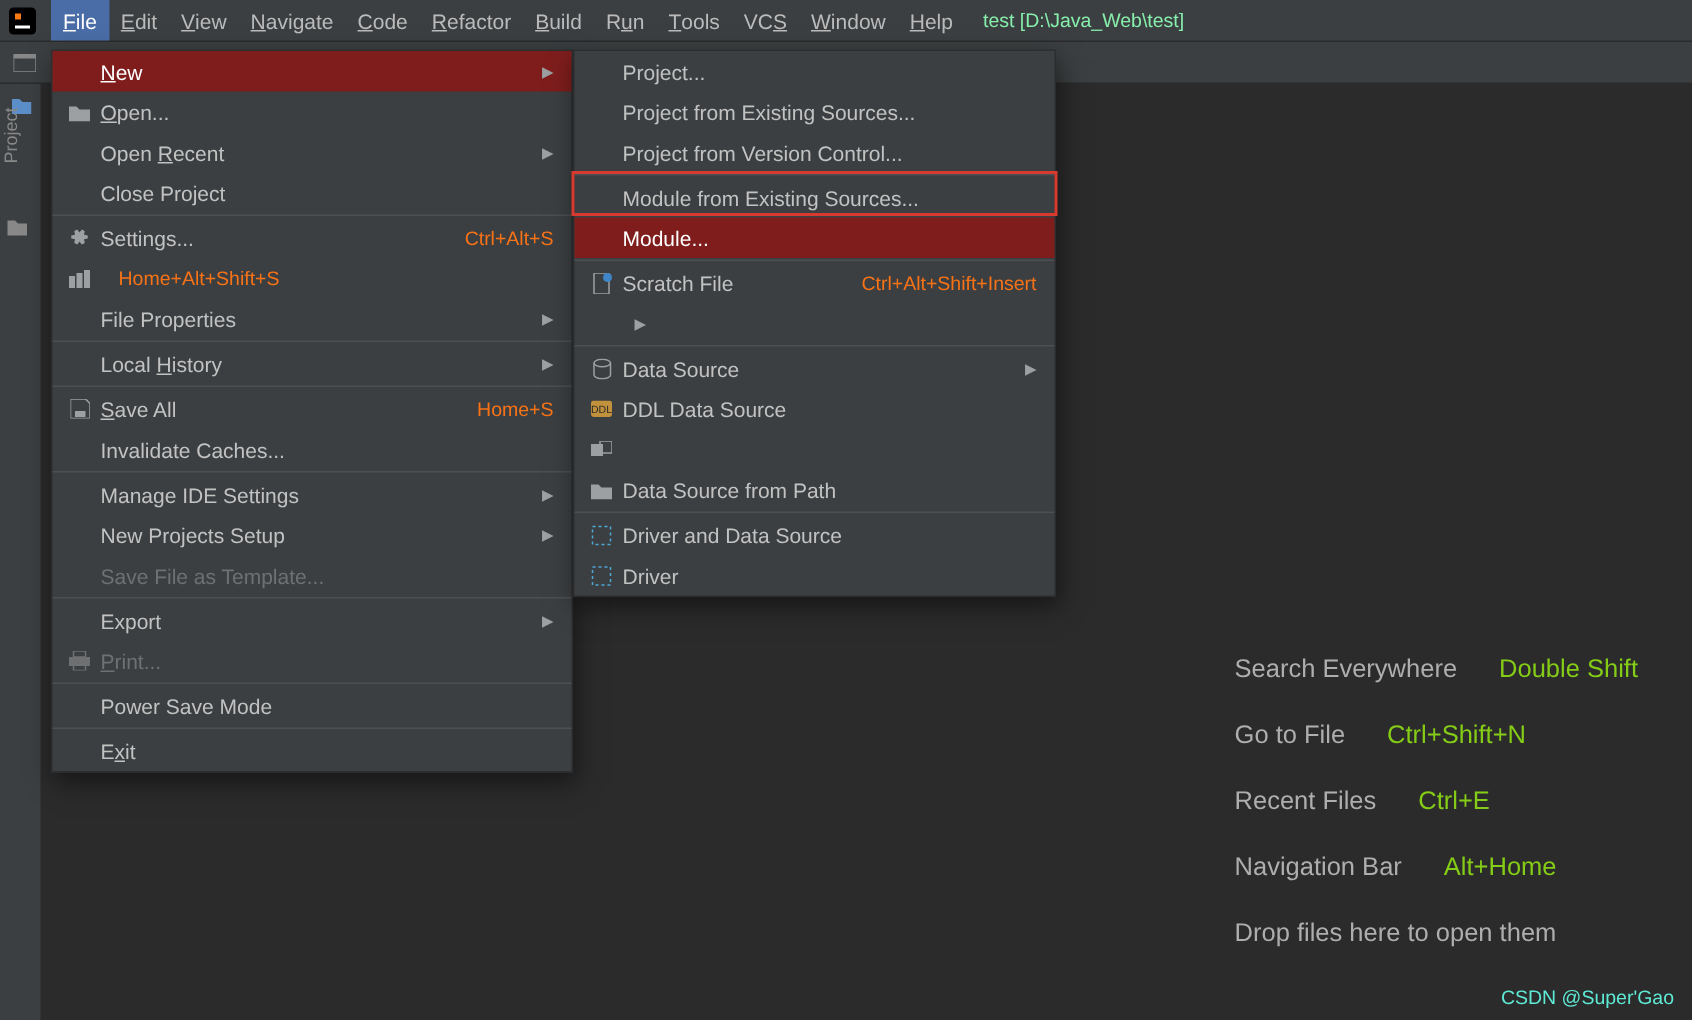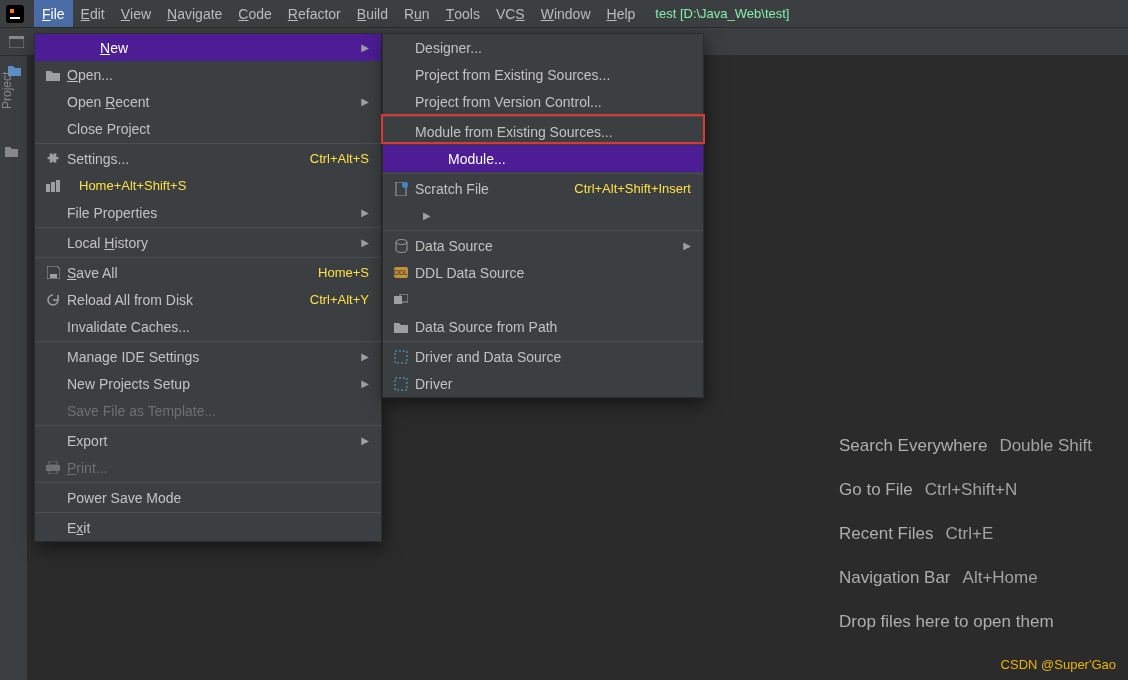--- a/index.html
+++ b/index.html
@@ -11,33 +11,33 @@
   .mb-item.active { background:#4a6da7; color:#fff;}
   .project-title { color:#86efac; margin-left:12px; font-size:13px;}
   .toolbar-row { height:28px; background:#3c3f41; border-bottom:1px solid #2b2b2b; display:flex; align-items:center; padding-left:6px;}
   .tb-icon { width:20px; height:20px; display:flex; align-items:center; justify-content:center; color:#888;}
   .left-rail { position:absolute; left:0; top:56px; width:28px; height:calc(100% - 56px); background:#3c3f41; border-right:1px solid #2b2b2b;}
   .rail-label { position:absolute; left:0; top:60px; transform:rotate(-90deg); transform-origin:left top; color:#888; font-size:12px; padding-left:7px; white-space:nowrap;}
   .rail-icon { position:absolute; left:4px; top:4px; width:20px; height:20px; display:flex; align-items:center; justify-content:center;}
   .rail-icon2 { position:absolute; left:4px; top:88px; width:20px; height:20px; color:#888;}
   .main { position:absolute; left:28px; top:56px; right:0; bottom:0; background:#2b2b2b;}
   .welcome { position:absolute; right:36px; top:380px; display:flex; flex-direction:column; gap:24px; color:#aeaeae; font-size:17px;}
-  .wel-row { display:flex; align-items:flex-end; gap:12px;}
-  .wel-key { color:#a3a3a3;}
-  .watermark { position:absolute; right:12px; bottom:8px; color:#eab308; font-size:13px;}
+  .wel-row { display:flex; align-items:flex-end; gap:28px;}
+  .wel-key { color:#84cc16;}
+  .watermark { position:absolute; right:12px; bottom:8px; color:#5eead4; font-size:13px;}
   
   .popup { position:absolute; background:#3c3f41; border:1px solid #2b2d2e; box-shadow:2px 6px 16px rgba(0,0,0,0.5);}
   .popup1 { left:34px; top:33px; width:348px;}
   .popup2 { left:382px; top:33px; width:322px;}
   .mi { height:27px; display:flex; align-items:center; padding:0 12px 0 8px; color:#c2c2c2; position:relative;}
-  .mi.sel { background:#4c1d95; color:#fff;gap:33px;}
+  .mi.sel { background:#7f1d1d; color:#fff;}
   .mi.disabled { color:#6e7072;}
   .mi .ico { width:20px; display:flex; align-items:center; justify-content:center; margin-right:4px; color:#9da0a2; font-size:13px;}
   .mi .lbl { flex:1; white-space:nowrap;}
-  .mi .sc { color:#fde047; font-size:13px; margin-left:12px; white-space:nowrap;}
+  .mi .sc { color:#f97316; font-size:13px; margin-left:12px; white-space:nowrap;}
   .mi .arrow { color:#9da0a2; font-size:10px; margin-left:8px;}
   .sep { height:1px; background:#4d5052; margin:1px 0;}
   .red-box { position:absolute; left:381px; top:114px; width:324px; height:30px; border:2px solid #d93a2f; pointer-events:none;}
   u{text-decoration:underline}
 </style>
 </head>
 <body>
 
 <div class="menubar">
   <div class="app-logo">
@@ -170,29 +170,20 @@
       <span class="ico">
         <svg width="13" height="13">
           <path d="M0 0 h10 l3 3 v10 h-13 z" fill="none" stroke="#9da0a2"></path>
           <rect x="3" y="8" width="7" height="4" fill="#9da0a2"></rect>
         </svg>
       </span>
       <span class="lbl"><u>S</u>ave All</span>
       <span class="sc">Home+S</span>
     </div>
   <div class="mi">
-      <span class="ico">
-        <svg width="14" height="14">
-          <path d="M12 7 a5 5 0 1 1 -5 -5 M12 2 v5 h-5" fill="none" stroke="#9da0a2" stroke-width="1.5"></path>
-        </svg>
-      </span>
-      <span class="lbl">Reload All from Disk</span>
-      <span class="sc">Ctrl+Alt+Y</span>
-    </div>
-  <div class="mi">
       <span class="ico"></span>
       <span class="lbl">Invalidate Caches...</span>
     </div>
   <div class="sep"></div>
   <div class="mi">
       <span class="ico"></span>
       <span class="lbl">Manage IDE Settings</span>
       <span class="arrow">▶</span>
     </div>
   <div class="mi">
@@ -228,21 +219,21 @@
   <div class="sep"></div>
   <div class="mi">
       <span class="ico"></span>
       <span class="lbl">E<u>x</u>it</span>
     </div>
 </div>
 
 <div class="popup popup2">
   <div class="mi">
       <span class="ico"></span>
-      <span class="lbl">Designer...</span>
+      <span class="lbl">Project...</span>
     </div>
   <div class="mi">
       <span class="ico"></span>
       <span class="lbl">Project from Existing Sources...</span>
     </div>
   <div class="mi">
       <span class="ico"></span>
       <span class="lbl">Project from Version Control...</span>
     </div>
   <div class="sep"></div>

